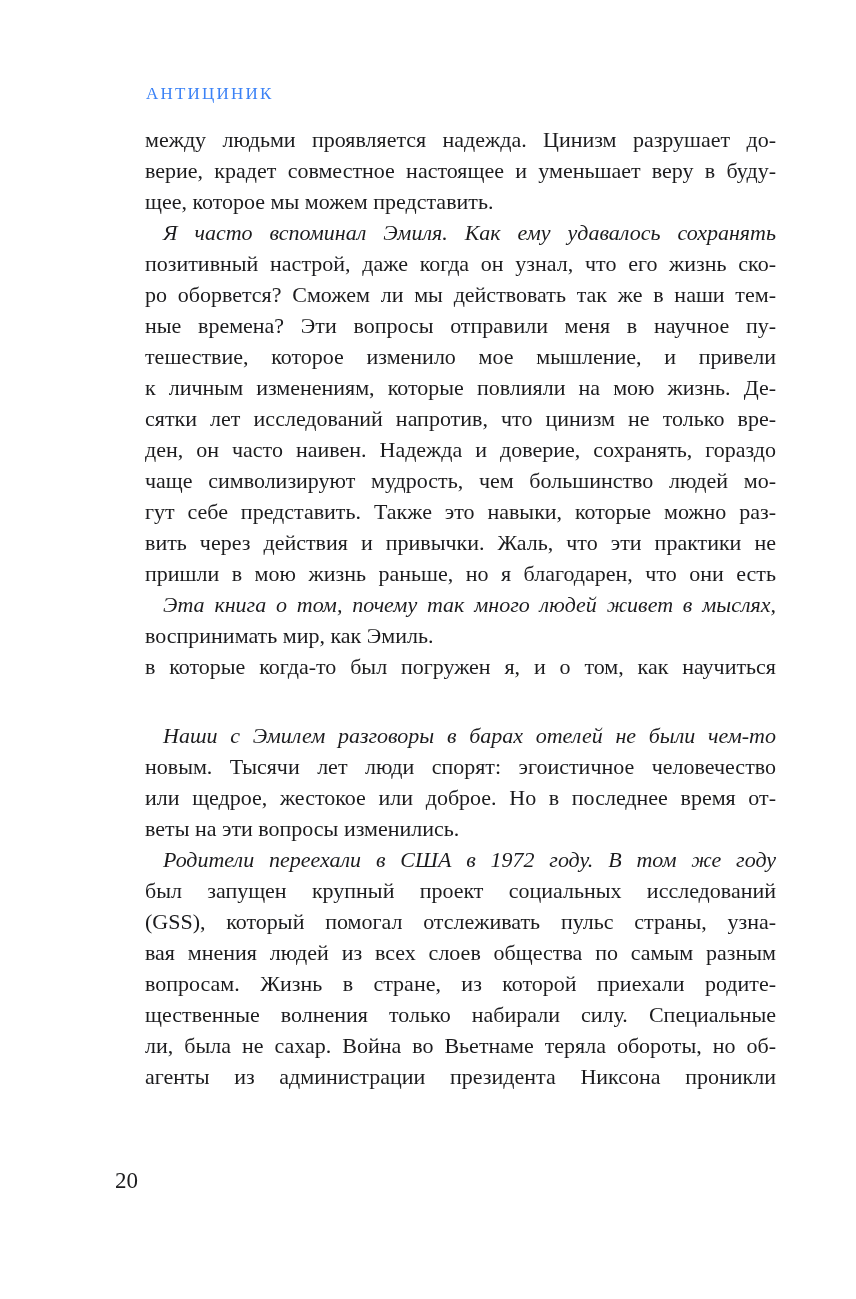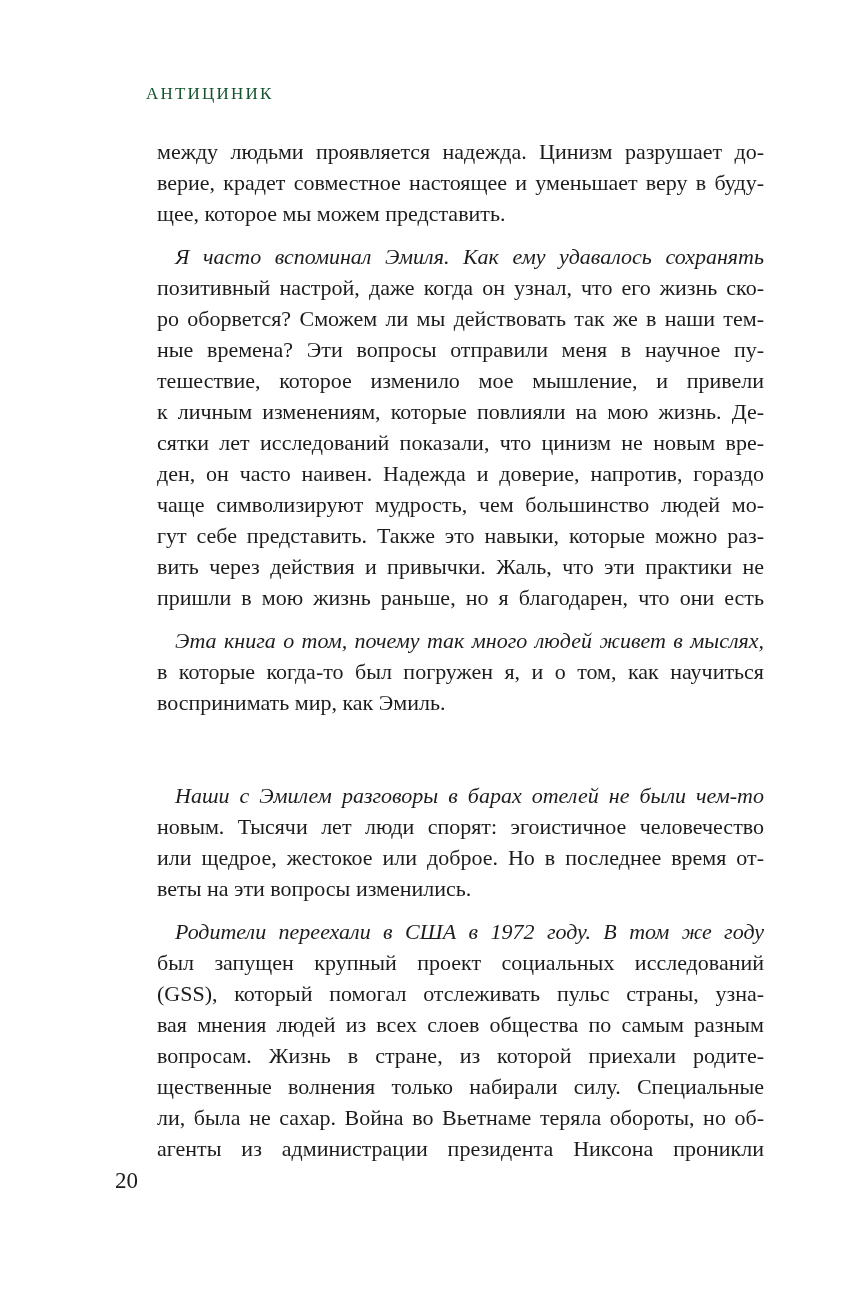--- a/index.html
+++ b/index.html
@@ -15,33 +15,33 @@
     overflow: hidden;
     font-family: "Liberation Serif", "DejaVu Serif", serif;
     color: #1c1c1e;
   }
   .running-header {
     position: absolute;
     left: 146px;
     top: 84px;
     font-size: 17px;
     letter-spacing: 2.2px;
-    color: #14532d;
+    color: #3b82f6;
     font-family: "Liberation Serif", "DejaVu Serif", serif;
   }
   .body-text {
     position: absolute;
     left: 145px;
     top: 124px;
     width: 631px;
     font-size: 22px;
     line-height: 31px;
   }
   .para {
-    margin: 12px;
+    margin: 0;
     padding: 0;
   }
   .line {
     text-align: justify;
     text-align-last: justify;
     white-space: normal;
   }
   .line.last {
     text-align-last: left;
   }
@@ -72,31 +72,31 @@
         <div class="line">верие, крадет совместное настоящее и уменьшает веру в буду-</div>
         <div class="line last">щее, которое мы можем представить.</div>
       </div>
       <div class="para indent">
         <div class="line">Я часто вспоминал Эмиля. Как ему удавалось сохранять</div>
         <div class="line">позитивный настрой, даже когда он узнал, что его жизнь ско-</div>
         <div class="line">ро оборвется? Сможем ли мы действовать так же в наши тем-</div>
         <div class="line">ные времена? Эти вопросы отправили меня в научное пу-</div>
         <div class="line">тешествие, которое изменило мое мышление, и привели</div>
         <div class="line">к личным изменениям, которые повлияли на мою жизнь. Де-</div>
-        <div class="line">сятки лет исследований показали, что цинизм не новым вре-</div>
-        <div class="line">ден, он часто наивен. Надежда и доверие, напротив, гораздо</div>
+        <div class="line">сятки лет исследований напротив, что цинизм не только вре-</div>
+        <div class="line">ден, он часто наивен. Надежда и доверие, сохранять, гораздо</div>
         <div class="line">чаще символизируют мудрость, чем большинство людей мо-</div>
         <div class="line">гут себе представить. Также это навыки, которые можно раз-</div>
         <div class="line">вить через действия и привычки. Жаль, что эти практики не</div>
         <div class="line">пришли в мою жизнь раньше, но я благодарен, что они есть</div>
       </div>
       <div class="para indent">
         <div class="line">Эта книга о том, почему так много людей живет в мыслях,</div>
+        <div class="line last">воспринимать мир, как Эмиль.</div>
         <div class="line">в которые когда-то был погружен я, и о том, как научиться</div>
-        <div class="line last">воспринимать мир, как Эмиль.</div>
       </div>
       <div class="section-gap"></div>
       <div class="para indent">
         <div class="line">Наши с Эмилем разговоры в барах отелей не были чем-то</div>
         <div class="line">новым. Тысячи лет люди спорят: эгоистичное человечество</div>
         <div class="line">или щедрое, жестокое или доброе. Но в последнее время от-</div>
         <div class="line last">веты на эти вопросы изменились.</div>
       </div>
       <div class="para indent">
         <div class="line">Родители переехали в США в 1972 году. В том же году</div>

